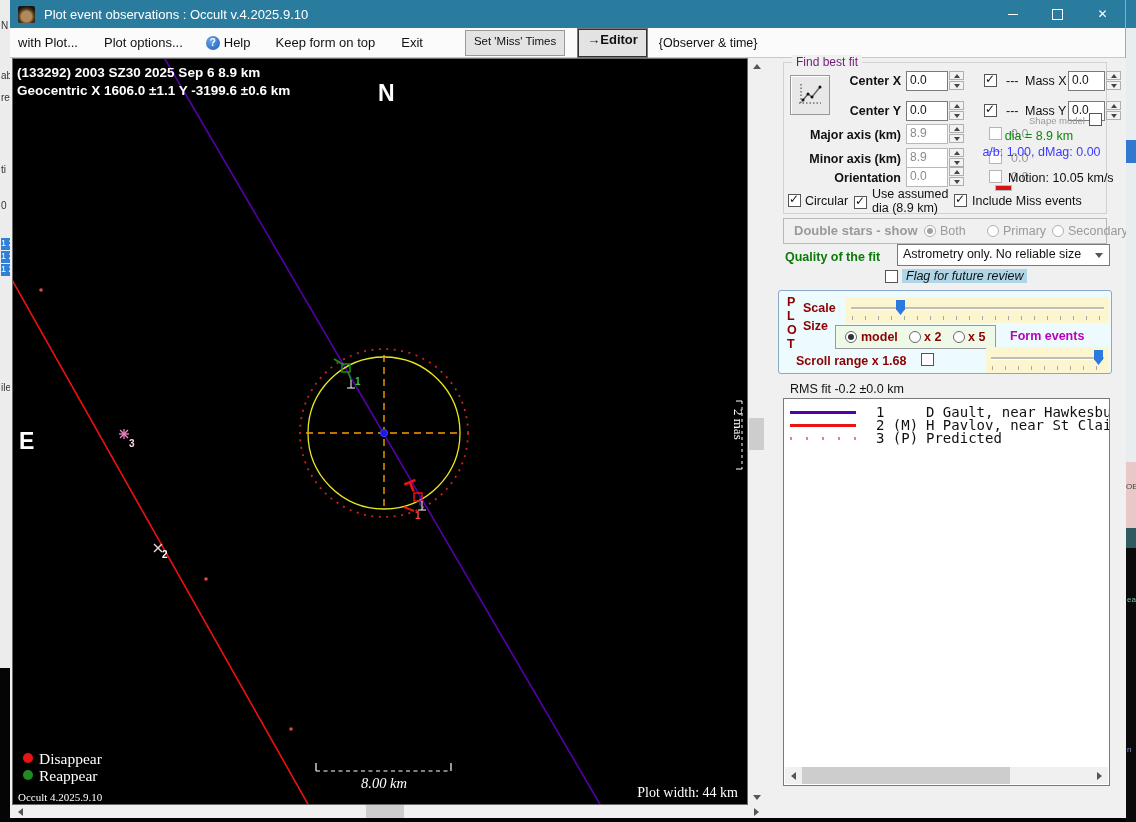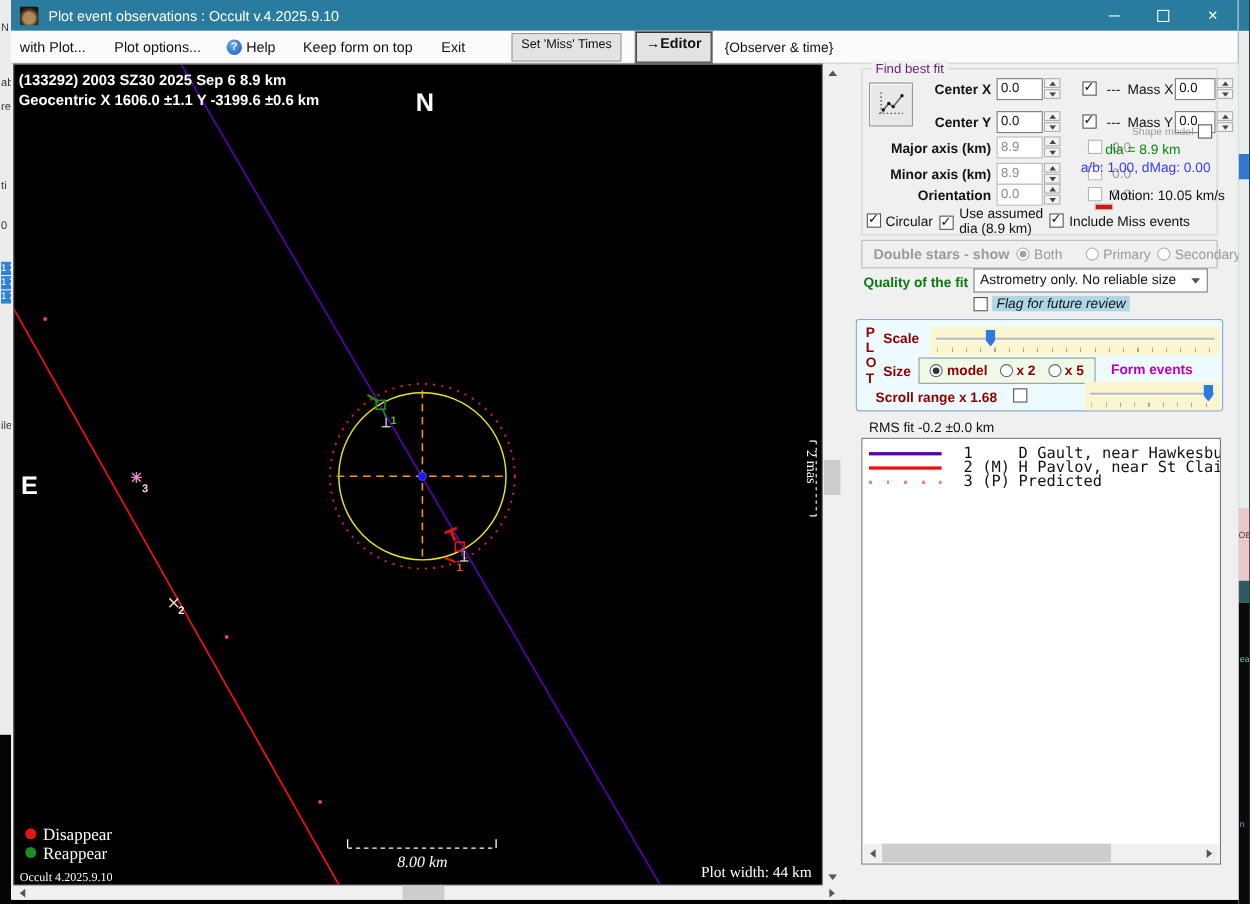--- a/index.html
+++ b/index.html
@@ -79,21 +79,21 @@
   .rb.dis.sel::after{background:#a0a0a0;}
   .grey{color:#9a9a9a;}
   .green{color:#0a8a0a;}
   .blue{color:#3a3aff;}
   .dkred{color:#8b0000;font-weight:bold;}
   .magenta{color:#bb00bb;font-weight:bold;}
 
   .fitbtn{position:absolute;width:38px;height:38px;background:#e8e8e8;border:1px solid #999;
           box-shadow:inset 1px 1px 0 #fff;display:flex;align-items:center;justify-content:center;}
   .combo{position:absolute;background:#fff;border:1px solid #7a7a7a;height:22px;box-sizing:border-box;
-         font-size:12.5px;padding:2px 20px 0 5px;overflow:hidden;white-space:nowrap;}
+         font-size:12.5px;padding:2px 20px 0 5px;overflow:hidden;white-space:nowrap;margin-left:12px;}
   .combo .chev{position:absolute;right:6px;top:8px;border-left:4px solid transparent;border-right:4px solid transparent;
                border-top:5px solid #555;width:0;height:0;}
   .flag-lbl{position:absolute;background:#aed6e6;font-style:italic;font-size:12.5px;padding:0 4px;}
 
   .plotpanel{position:absolute;left:8px;top:232px;width:334px;height:84px;background:#edfbfe;
              border:1px solid #8aa8c8;border-radius:3px;box-sizing:border-box;}
   .slider{position:absolute;background:#fbf5d0;}
   .track{position:absolute;height:2px;background:#bdbdbd;box-shadow:0 1px 0 #fff;}
   .thumb{position:absolute;width:9px;height:15px;background:#2a7ae0;
          clip-path:polygon(0 0,100% 0,100% 62%,50% 100%,0 62%);}
@@ -381,21 +381,21 @@
         <div class="lbl dkred" style="left:8px;top:32px">O</div>
         <div class="lbl dkred" style="left:8px;top:46px">T</div>
 
         <div class="lbl dkred" style="left:24px;top:10px">Scale</div>
         <div class="slider" style="left:67px;top:6px;width:263px;height:26px">
           <div class="track" style="left:5px;right:5px;top:10px"></div>
           <div class="thumb" style="left:50px;top:3px"></div>
           <div class="ticks" style="left:6px;right:6px;bottom:3px"></div>
         </div>
 
-        <div class="lbl dkred" style="left:24px;top:40px">Size</div>
+        <div class="lbl dkred" style="left:24px;top:28px">Size</div>
         <div class="sizebox" style="left:56px;top:34px;width:161px;height:24px">
           <span class="rb sel" style="left:9px;top:5px"></span>
           <div class="lbl dkred" style="left:25px;top:4px">model</div>
           <span class="rb" style="left:73px;top:5px"></span>
           <div class="lbl dkred" style="left:88px;top:4px">x 2</div>
           <span class="rb" style="left:117px;top:5px"></span>
           <div class="lbl dkred" style="left:132px;top:4px">x 5</div>
         </div>
         <div class="lbl magenta" style="left:231px;top:38px">Form events</div>
 

